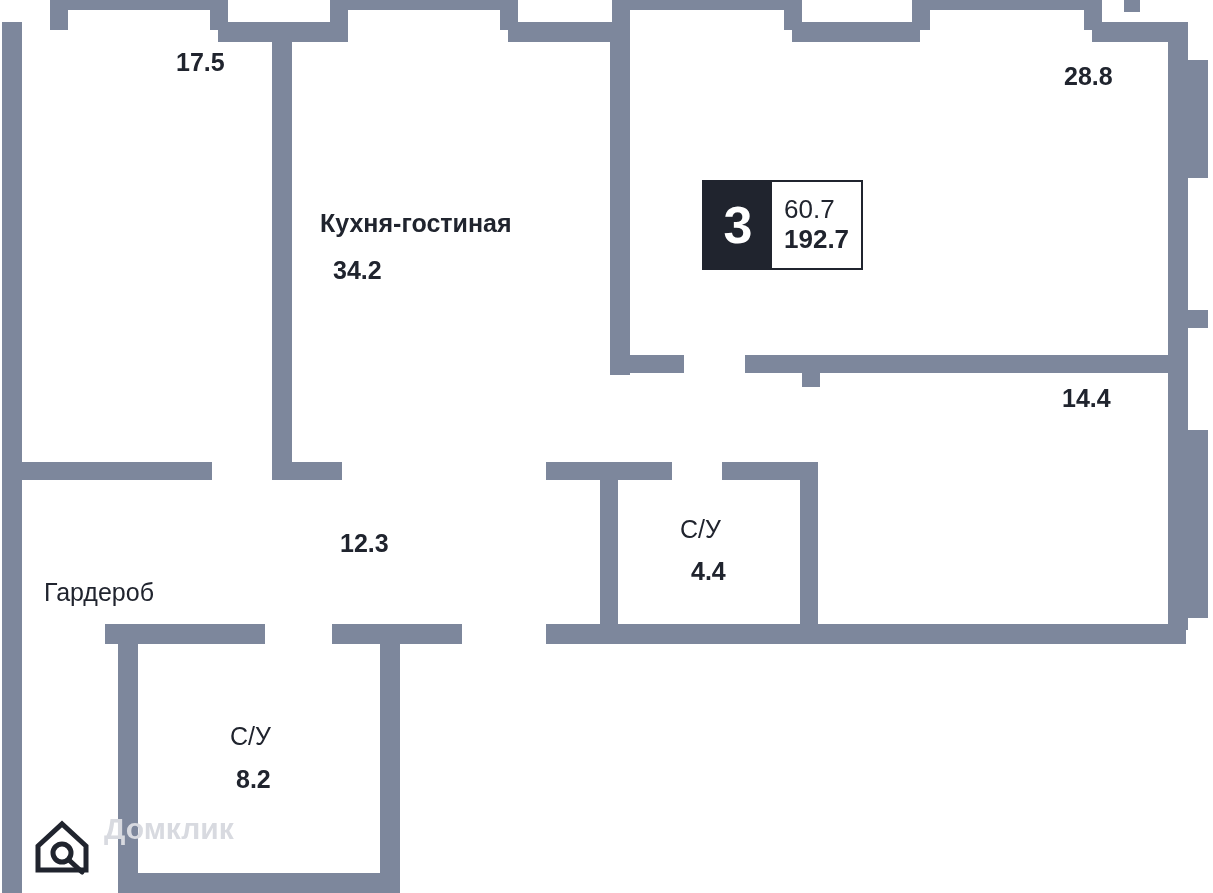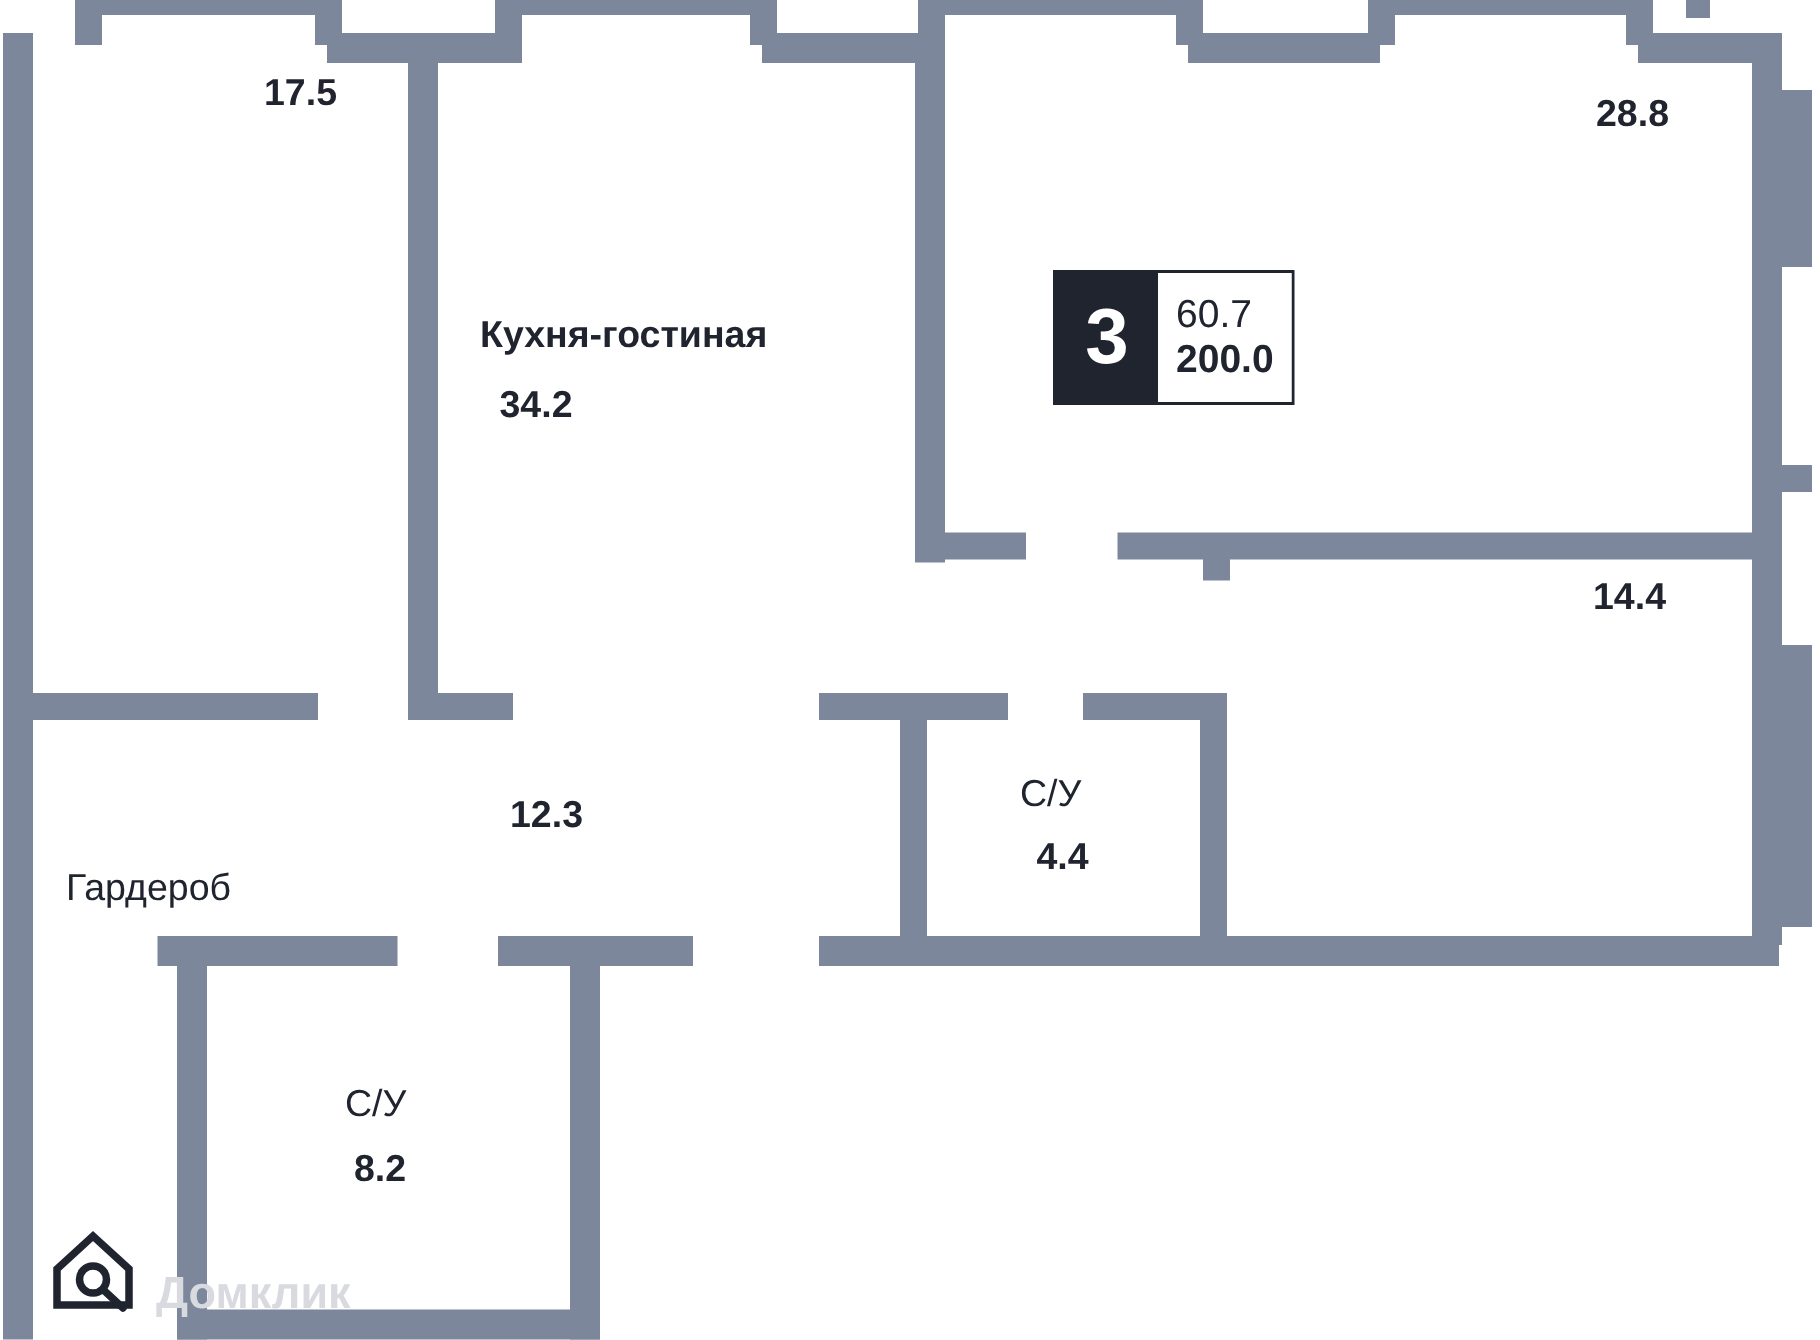--- a/index.html
+++ b/index.html
@@ -11,21 +11,21 @@
   .area-num{font-weight:bold;font-size:25px;}
   .room-name{font-weight:bold;font-size:25px;}
   .su{font-size:25px;font-weight:normal;}
   .badge{position:absolute;display:flex;align-items:stretch;border:2px solid #20242e;}
   .badge .rooms{background:#20242e;color:#ffffff;font-size:52px;font-weight:bold;
       width:68px;display:flex;align-items:center;justify-content:center;line-height:1;}
   .badge .areas{display:flex;flex-direction:column;justify-content:center;
       padding:0 12px;background:#ffffff;}
   .badge .areas .a1{font-size:26px;text-align:left;line-height:1.15;}
   .badge .areas .a2{font-size:26px;font-weight:bold;text-align:center;line-height:1.15;}
-  .wm{position:absolute;display:flex;align-items:flex-end;gap:8px;}
+  .wm{position:absolute;display:flex;align-items:flex-start;gap:8px;}
   .wm-text{font-size:30px;font-weight:bold;color:#d8dae0;letter-spacing:0px;}
 </style>
 </head>
 <body>
 
 <div id="plan">
 
   <div class="wall" style="left:50px;top:0;width:18px;height:30px;"></div>
   <div class="wall" style="left:50px;top:0;width:168px;height:10px;"></div>
   <div class="wall" style="left:210px;top:0;width:18px;height:30px;"></div>
@@ -97,21 +97,21 @@
   <div class="lbl su" style="left:680px;top:515px;">С/У</div>
   <div class="lbl area-num" style="left:691px;top:557px;">4.4</div>
   <div class="lbl su" style="left:44px;top:578px;">Гардероб</div>
   <div class="lbl su" style="left:230px;top:722px;">С/У</div>
   <div class="lbl area-num" style="left:236px;top:765px;text-align:center;">8.2</div>
 
   <div class="badge" style="left:702px;top:180px;height:86px;">
     <div class="rooms">3</div>
     <div class="areas">
       <div class="a1">60.7</div>
-      <div class="a2">200.0</div>
+      <div class="a2">192.7</div>
     </div>
   </div>
 
   <div class="wm" style="left:28px;top:812px;">
     <svg width="68" height="68" viewBox="0 0 68 68">
       <path d="M10 34 L34 12 L58 34 L58 58 L10 58 Z" fill="none" stroke="#20242e" stroke-width="5"></path>
       <circle cx="34" cy="41" r="9" fill="none" stroke="#20242e" stroke-width="5"></circle>
       <path d="M41 48 L54 60" stroke="#20242e" stroke-width="5" stroke-linecap="round"></path>
     </svg>
     <span class="wm-text">Домклик</span>

